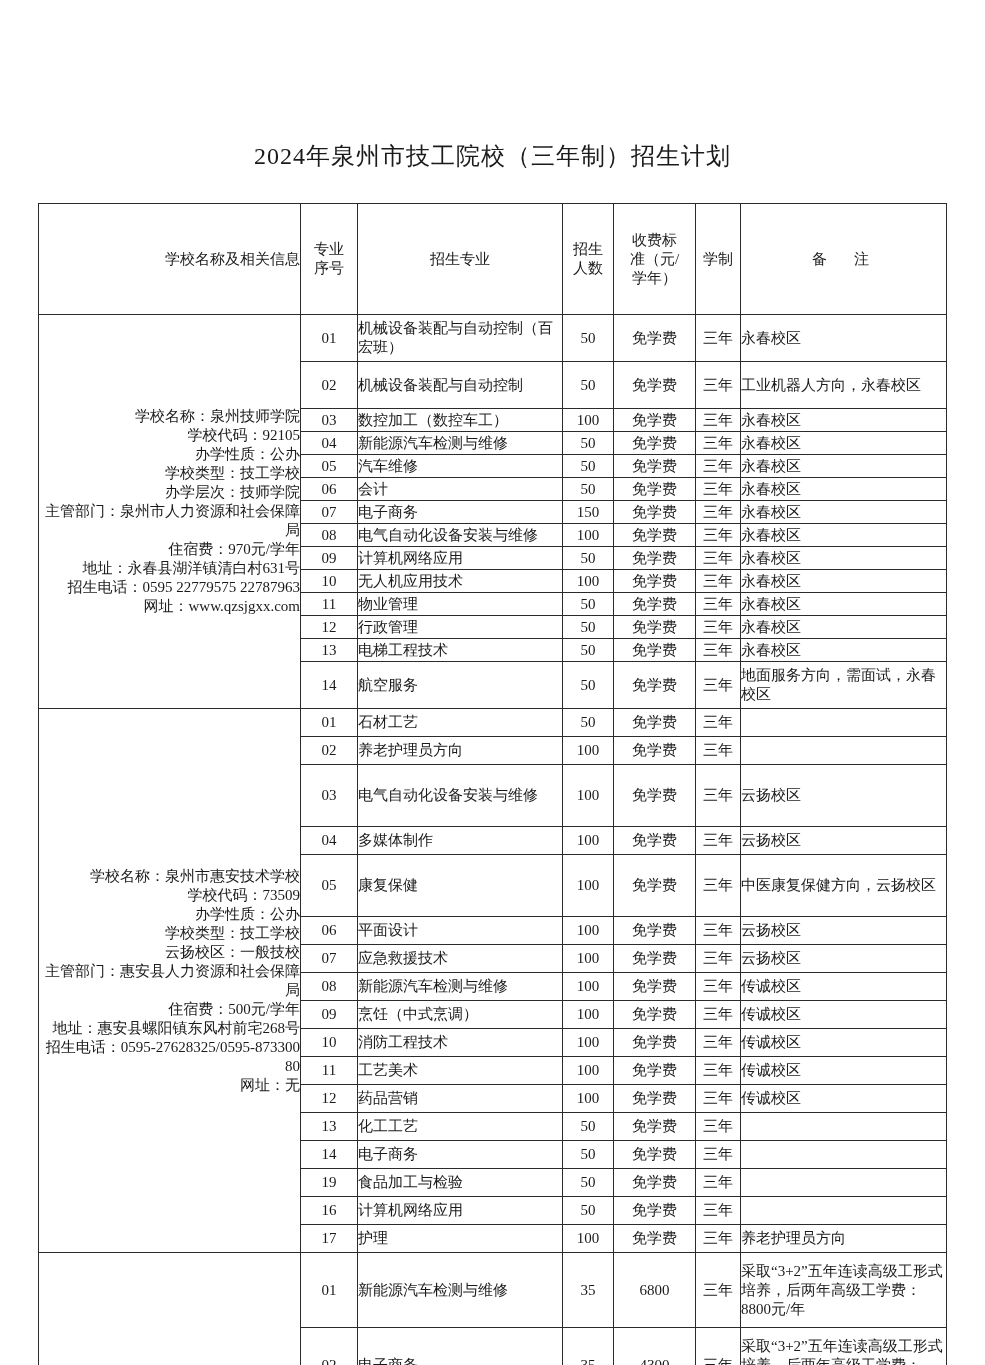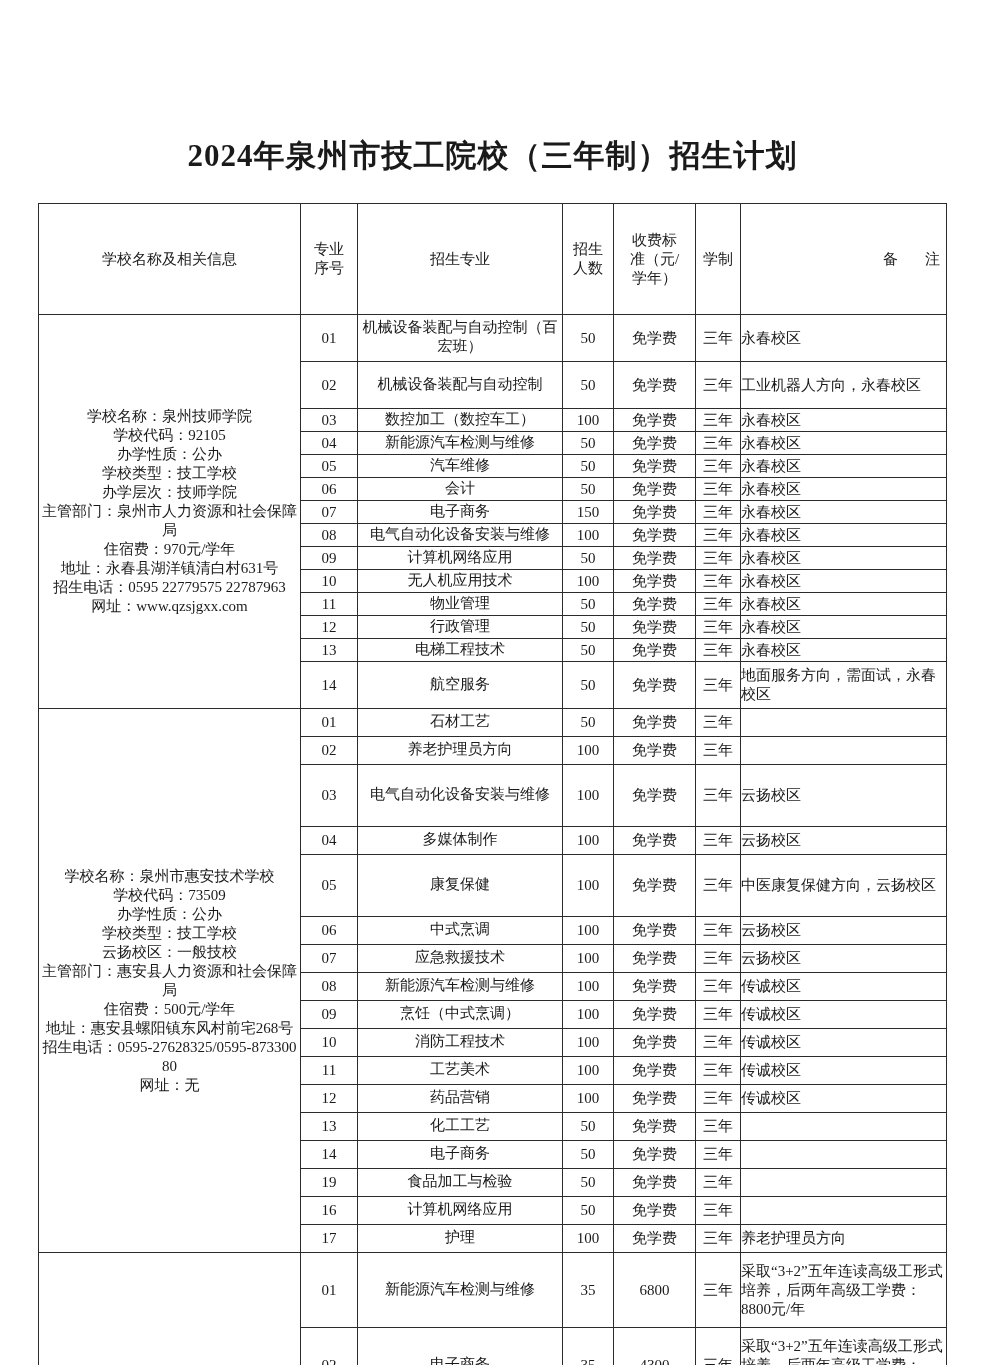--- a/index.html
+++ b/index.html
@@ -18,22 +18,22 @@
     position: relative;
     width: 985px;
     height: 1365px;
   }
   #doc-title {
     position: absolute;
     left: 0;
     top: 134px;
     width: 985px;
     text-align: center;
-    font-size: 31px;
-    font-weight: bold;
+    font-size: 24px;
+    font-weight: normal;
     letter-spacing: 1px;
     line-height: 44px;
     white-space: nowrap;
   }
   #plan-table {
     position: absolute;
     left: 38px;
     top: 203px;
     width: 908px;
     border-collapse: collapse;
@@ -56,41 +56,39 @@
   col.c-fee    { width: 82px; }
   col.c-len    { width: 45px; }
   col.c-note   { width: 206px; }
 
   .hdr-cell {
     text-align: center;
     font-size: 16px;
     line-height: 21px;
     padding: 4px 2px;
   }
-  .hdr-tall { height: 110px; }
-  .hdr-spread { letter-spacing: 6px; text-align: right; }
+  .hdr-tall { height: 110px; text-align: right; }
+  .hdr-spread { letter-spacing: 6px; }
 
   .school-cell {
     vertical-align: top;
     padding: 6px 4px 6px 7px;
     font-size: 15.5px;
     line-height: 23.4px;
-    text-align: center;
+    text-align: right;
     word-break: break-all;
   }
   .school-cell .ln { display: block; }
 
   .cell-c {
     text-align: center;
     padding: 1px 2px;
   }
   .cell-major {
-    text-align: center;
     padding: 1px 2px;
-    font-family: Liberation Mono, monospace;
   }
   .cell-note {
     text-align: left;
     padding: 1px 3px;
   }
   .nowrapline { white-space: nowrap; }
   .r-h1 { height: 23px; }
   .r-h2 { height: 47px; }
   .r-h3 { height: 62px; }
   .r-h4 { height: 28px; }
@@ -306,21 +304,21 @@
         <tr class="r-h3">
           <td class="cell-c">05</td>
           <td class="cell-major">康复保健</td>
           <td class="cell-c">100</td>
           <td class="cell-c">免学费</td>
           <td class="cell-c">三年</td>
           <td class="cell-note">中医康复保健方向，云扬校区</td>
         </tr>
         <tr class="r-h4">
           <td class="cell-c">06</td>
-          <td class="cell-major nowrapline">中式烹调</td>
+          <td class="cell-major nowrapline">平面设计</td>
           <td class="cell-c">100</td>
           <td class="cell-c">免学费</td>
           <td class="cell-c">三年</td>
           <td class="cell-note">云扬校区</td>
         </tr>
         <tr class="r-h4">
           <td class="cell-c">07</td>
           <td class="cell-major nowrapline">应急救援技术</td>
           <td class="cell-c">100</td>
           <td class="cell-c">免学费</td>

